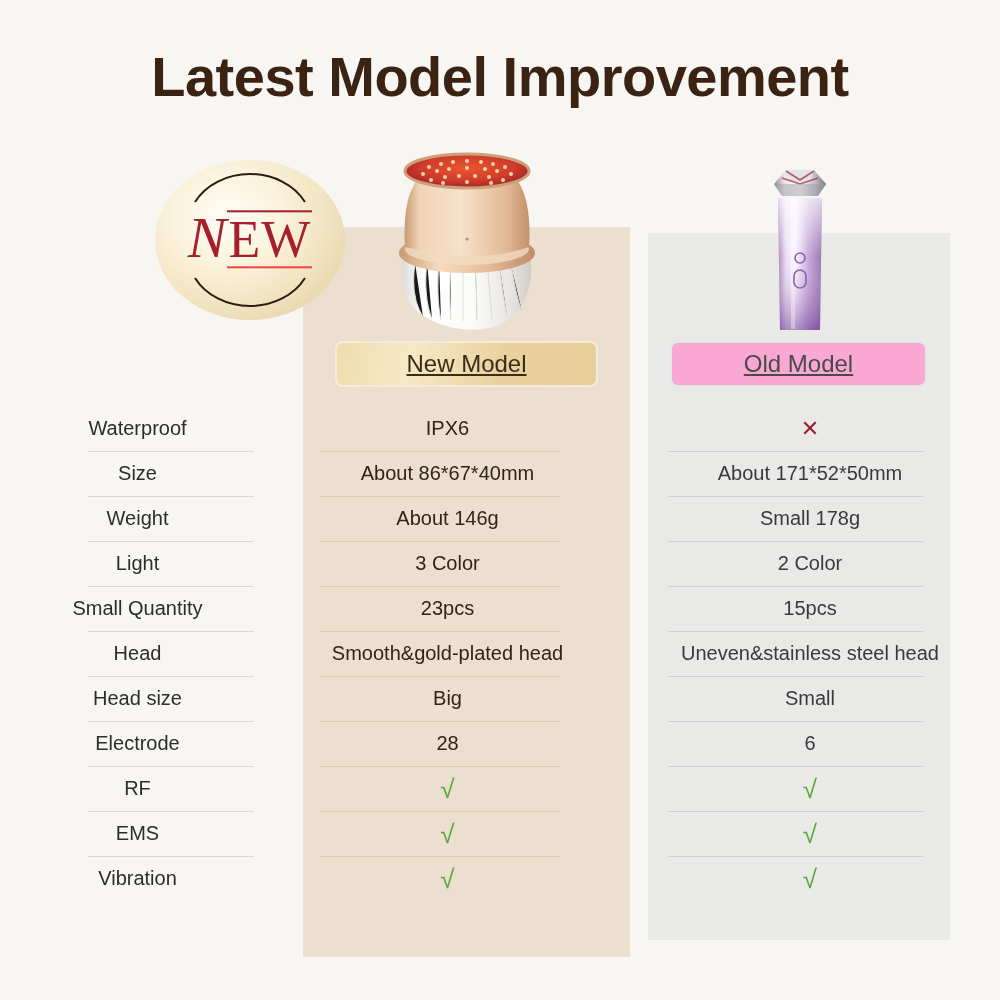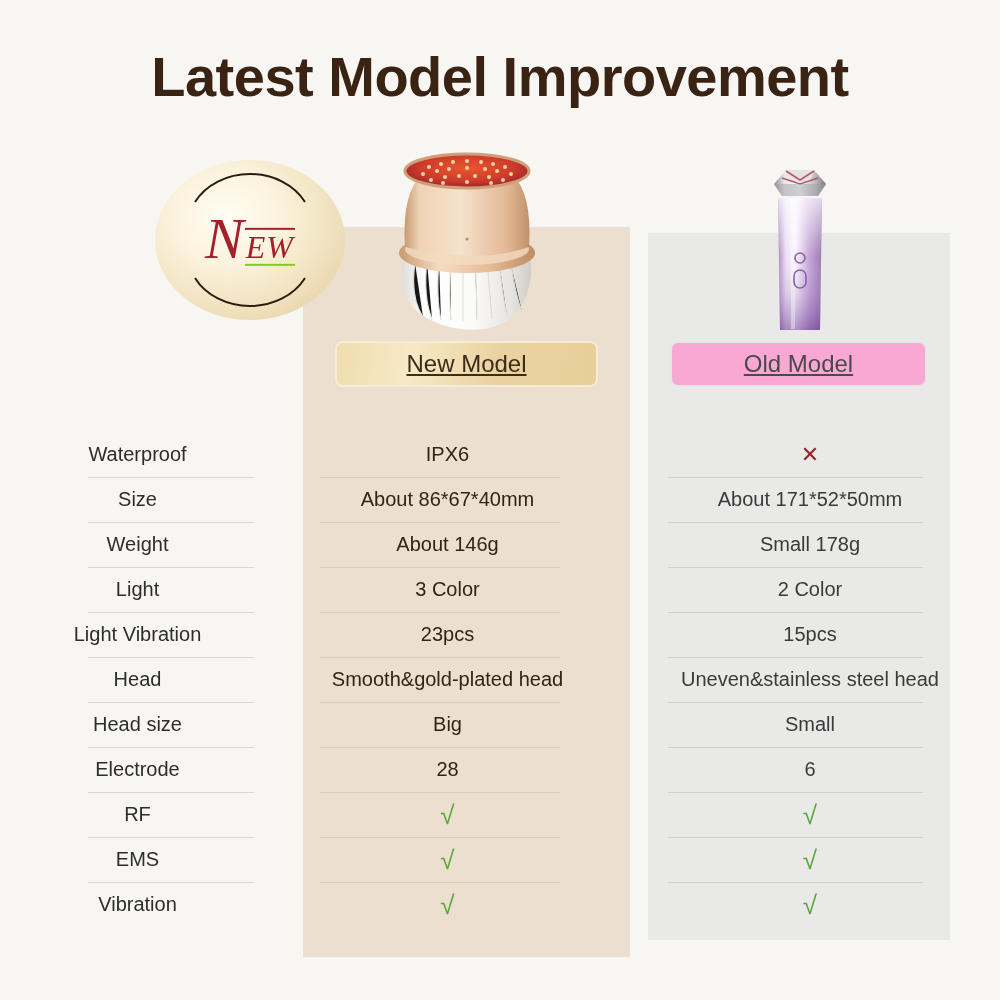--- a/index.html
+++ b/index.html
@@ -62,24 +62,23 @@
     transform: translateY(-52%);
     text-align: center;
     color: #a5202a;
     font-family: "Liberation Serif", serif;
     font-size: 50px;
     letter-spacing: 1px;
     line-height: 1;
   }
   .badge-text .n { font-size: 58px; font-style: italic; }
   .badge-text .ew {
-    font-size: 32px;
-    font-style: italic;
+    font-size: 52px;
     border-top: 2px solid #a5202a;
-    border-bottom: 2px solid #84cc16;
+    border-bottom: 2px solid #ef4444;
     padding: 1px 1px 0 1px;
     display: inline-block;
     line-height: 1.02;
   }
 
   
   .device-new {
     position: absolute;
     left: 381px; top: 143px;
     width: 172px; height: 190px;
@@ -108,21 +107,21 @@
     color: #3b2b19;
   }
   .pill-old {
     left: 670px; top: 341px; width: 257px;
     background: #f9a8d4;
     border: 2px solid #e6e6e6;
     color: #4a4a4a;
   }
 
   
-  .table { position: absolute; left: 0; top: 432px; width: 1000px; }
+  .table { position: absolute; left: 0; top: 406px; width: 1000px; }
   .row {
     position: relative;
     display: flex;
     height: 45px;
   }
   .cell {
     display: flex;
     align-items: center;
     justify-content: center;
     position: relative;
@@ -305,21 +304,21 @@
         <div class="cell cell-label">Weight</div>
         <div class="cell cell-new">About 146g</div>
         <div class="cell cell-old">Small 178g</div>
       </div>
       <div class="row">
         <div class="cell cell-label">Light</div>
         <div class="cell cell-new">3 Color</div>
         <div class="cell cell-old">2 Color</div>
       </div>
       <div class="row">
-        <div class="cell cell-label">Light Vibration</div>
+        <div class="cell cell-label">Small Quantity</div>
         <div class="cell cell-new">23pcs</div>
         <div class="cell cell-old">15pcs</div>
       </div>
       <div class="row">
         <div class="cell cell-label">Head</div>
         <div class="cell cell-new">Smooth&amp;gold-plated head</div>
         <div class="cell cell-old">Uneven&amp;stainless steel head</div>
       </div>
       <div class="row">
         <div class="cell cell-label">Head size</div>

